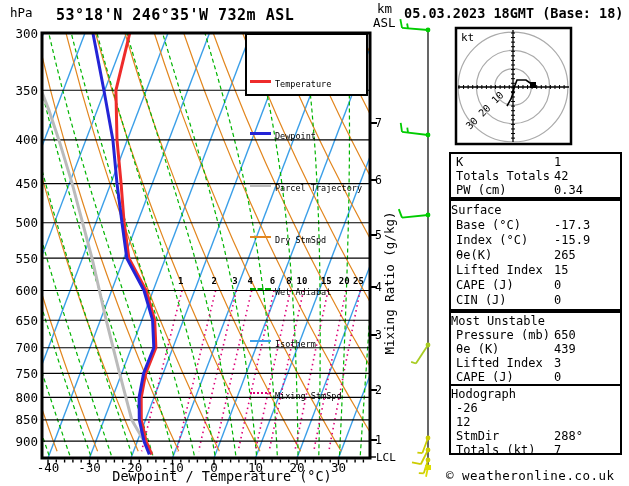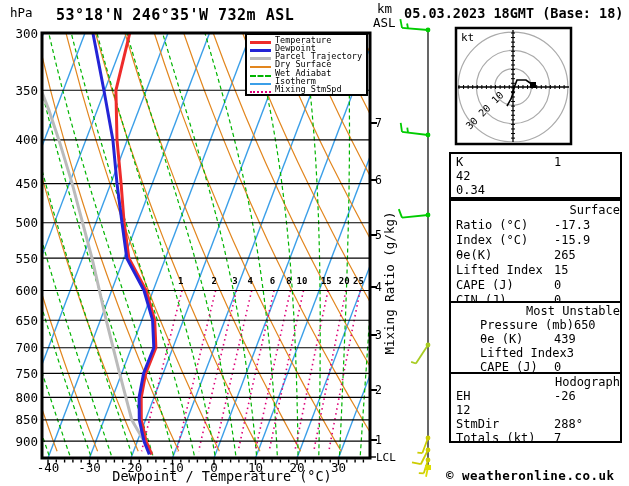--- a/index.html
+++ b/index.html
@@ -4,32 +4,32 @@
 <style>
   html,body{margin:0;padding:0;background:#fff;}
   #stage{position:relative;width:629px;height:486px;background:#fff;overflow:hidden;
          font-family:"DejaVu Sans Mono", monospace;color:#000;}
   svg{position:absolute;left:0;top:0;}
   svg text{font-family:"DejaVu Sans Mono", monospace;fill:#000;}
   
   .legend{position:absolute;left:245px;top:33px;width:123px;height:63px;background:#fff;
           border:2px solid #000;box-sizing:border-box;display:flex;flex-direction:column;
           justify-content:space-around;padding:1px 0 1px 3px;z-index:5;}
-  .legend-row{display:flex;align-items:flex-end;height:8px;}
+  .legend-row{display:flex;align-items:flex-start;height:8px;margin-top:44px;}
   .legend-swatch{width:21px;margin-right:4px;flex:none;}
   .legend-label{font-size:8.5px;line-height:8px;white-space:nowrap;letter-spacing:0;}
   
   .statbox{position:absolute;left:449px;width:173px;border:2px solid #000;background:#fff;
            box-sizing:border-box;display:flex;flex-direction:column;justify-content:space-around;
            padding:1px 0;}
-  .statbox .hdr{text-align:right;font-size:12px;}
+  .statbox .hdr{text-align:left;font-size:12px;}
   .srow{display:flex;font-size:12px;line-height:14px;padding:0 0 0 5px;}
   .srow .lab{flex:1;white-space:nowrap;}
   .srow .val{width:66px;flex:none;white-space:nowrap;}
-  .footer{position:absolute;left:446px;top:468px;width:180px;font-size:12.5px;font-weight:bold;
+  .footer{position:absolute;left:446px;top:468px;width:180px;font-size:12.5px;font-weight:normal;
           letter-spacing:0.5px;white-space:nowrap;}
 </style>
 </head>
 <body>
 
 <div id="stage">
 
   <svg id="chart" width="629" height="486" viewBox="0 0 629 486">
     <defs>
       <clipPath id="plotclip">
@@ -347,21 +347,21 @@
       <div class="legend-row">
         <span class="legend-swatch" style="border-top: 3px solid rgb(36, 36, 214);"></span>
         <span class="legend-label">Dewpoint</span>
       </div>
       <div class="legend-row">
         <span class="legend-swatch" style="border-top: 3px solid rgb(187, 187, 187);"></span>
         <span class="legend-label">Parcel Trajectory</span>
       </div>
       <div class="legend-row">
         <span class="legend-swatch" style="border-top: 2px solid rgb(226, 134, 30);"></span>
-        <span class="legend-label">Dry Surface</span>
+        <span class="legend-label">Dry StmSpd</span>
       </div>
       <div class="legend-row">
         <span class="legend-swatch" style="border-top: 2px dashed rgb(0, 180, 0);"></span>
         <span class="legend-label">Wet Adiabat</span>
       </div>
       <div class="legend-row">
         <span class="legend-swatch" style="border-top: 2px solid rgb(59, 159, 232);"></span>
         <span class="legend-label">Isotherm</span>
       </div>
       <div class="legend-row">
@@ -370,30 +370,32 @@
       </div>
     </div>
 
   <div id="panel">
       <div class="statbox" style="top: 152px; height: 47px;">
         <div class="srow">
           <span class="lab">K</span>
           <span class="val">1</span>
         </div>
         <div class="srow">
+          <span class="lab">Totals Totals</span>
           <span class="val">42</span>
         </div>
         <div class="srow">
+          <span class="lab">PW (cm)</span>
           <span class="val">0.34</span>
         </div>
       </div>
       <div class="statbox" style="top: 199px; height: 112px;">
         <div class="hdr">Surface</div>
         <div class="srow">
-          <span class="lab">Ratio (°C)</span>
+          <span class="lab">Base (°C)</span>
           <span class="val">-17.3</span>
         </div>
         <div class="srow">
           <span class="lab">Index (°C)</span>
           <span class="val">-15.9</span>
         </div>
         <div class="srow">
           <span class="lab">θe(K)</span>
           <span class="val">265</span>
         </div>
@@ -403,21 +405,21 @@
         </div>
         <div class="srow">
           <span class="lab">CAPE (J)</span>
           <span class="val">0</span>
         </div>
         <div class="srow">
           <span class="lab">CIN (J)</span>
           <span class="val">0</span>
         </div>
       </div>
-      <div class="statbox" style="top: 301px; height: 83px; padding-left: 24px;">
+      <div class="statbox" style="top: 311px; height: 83px;">
         <div class="hdr">Most Unstable</div>
         <div class="srow">
           <span class="lab">Pressure (mb)</span>
           <span class="val">650</span>
         </div>
         <div class="srow">
           <span class="lab">θe (K)</span>
           <span class="val">439</span>
         </div>
         <div class="srow">
@@ -426,24 +428,23 @@
         </div>
         <div class="srow">
           <span class="lab">CAPE (J)</span>
           <span class="val">0</span>
         </div>
         <div class="srow">
           <span class="lab">CIN (J)</span>
           <span class="val">0</span>
         </div>
       </div>
-      <div class="statbox" style="top: 372px; height: 71px;">
+      <div class="statbox" style="top: 384px; height: 71px;">
         <div class="hdr">Hodograph</div>
         <div class="srow">
-          <span class="lab">EH</span>
           <span class="val">-26</span>
         </div>
         <div class="srow">
           <span class="val">12</span>
         </div>
         <div class="srow">
           <span class="lab">StmDir</span>
           <span class="val">288°</span>
         </div>
         <div class="srow">

